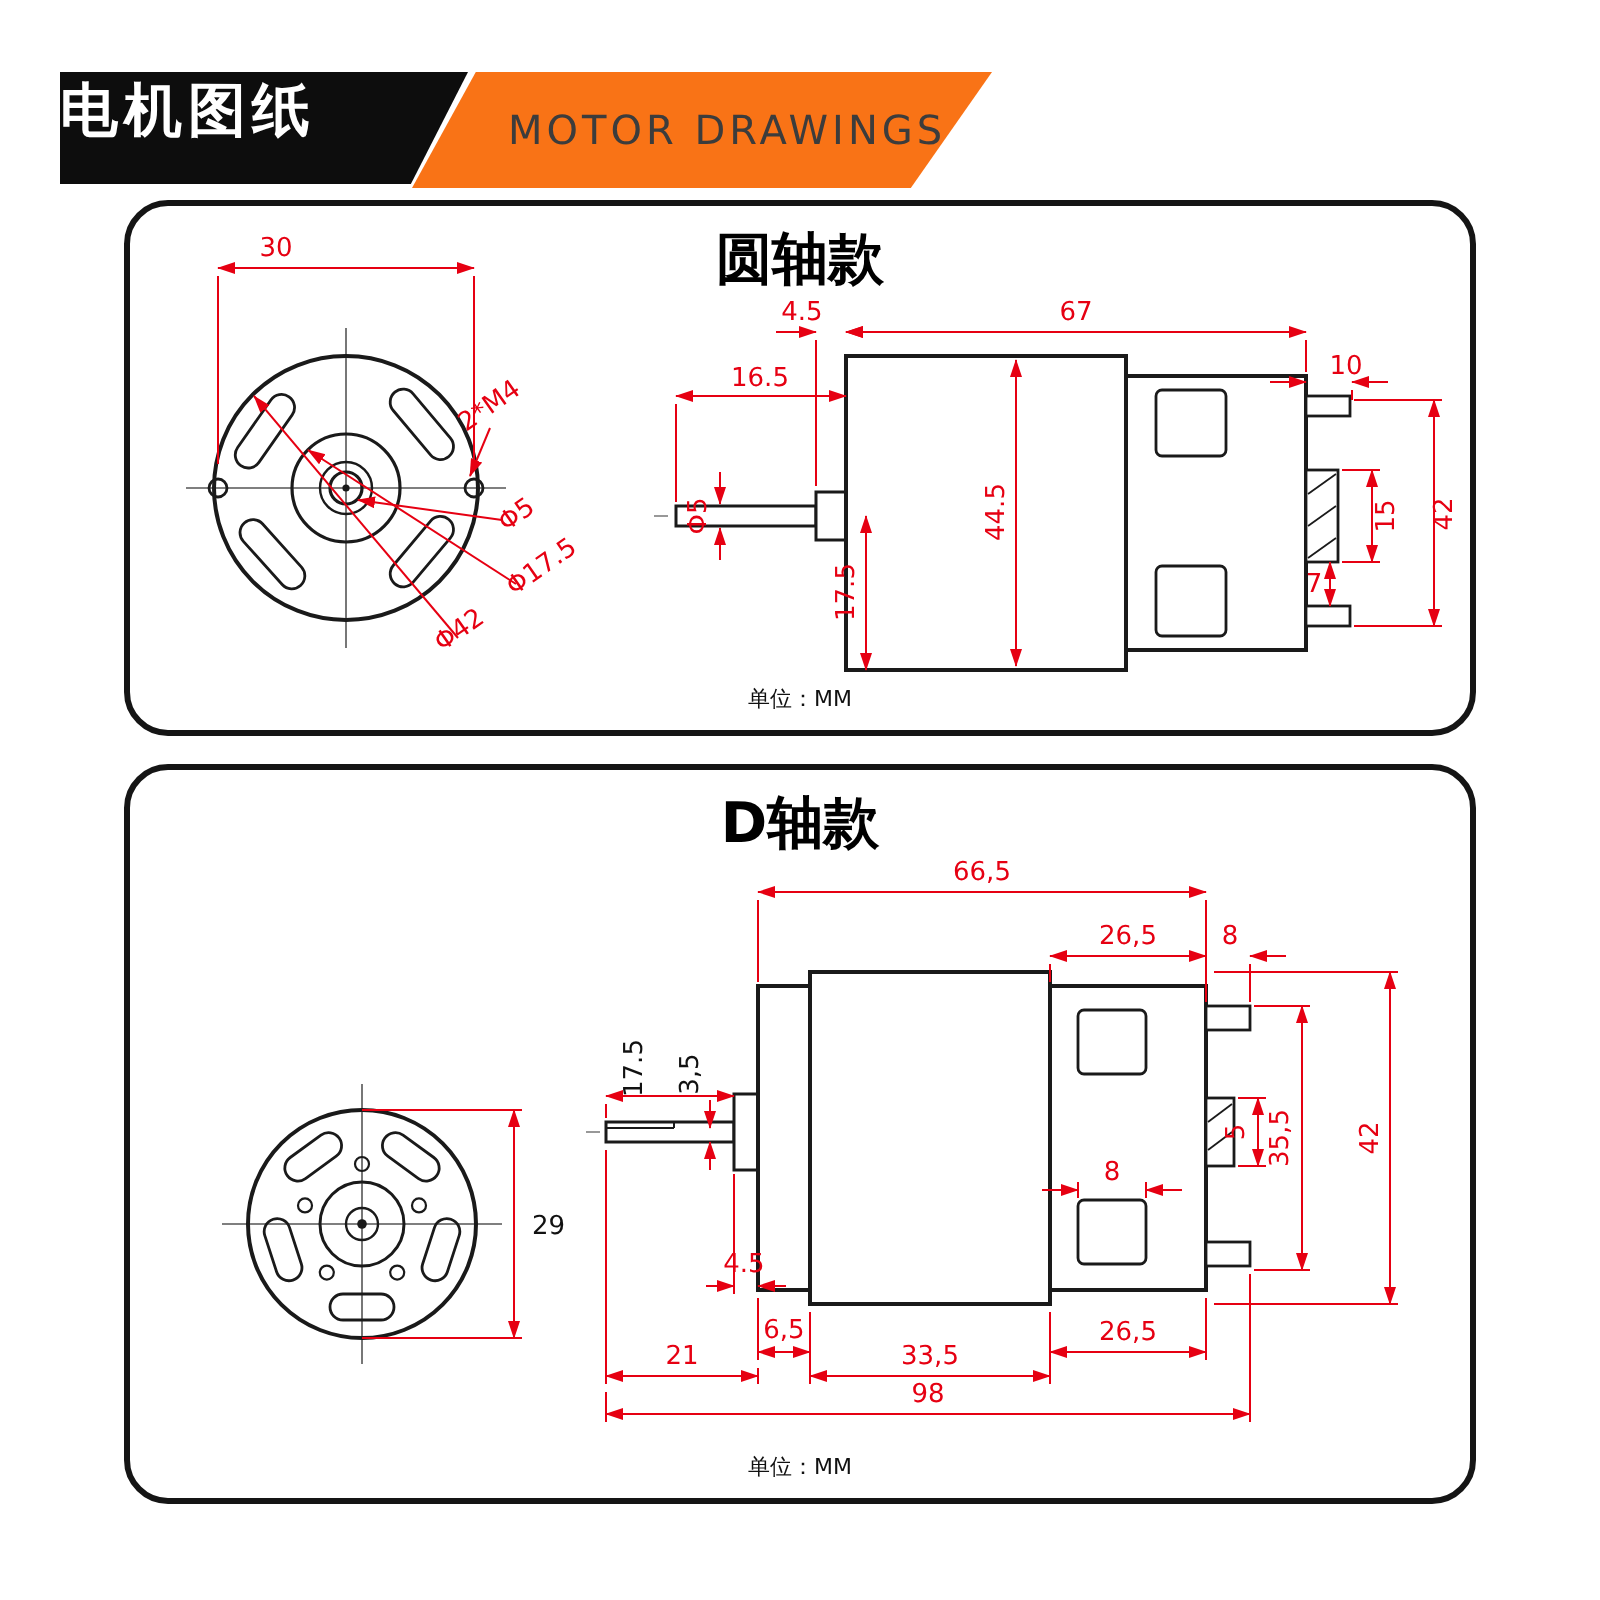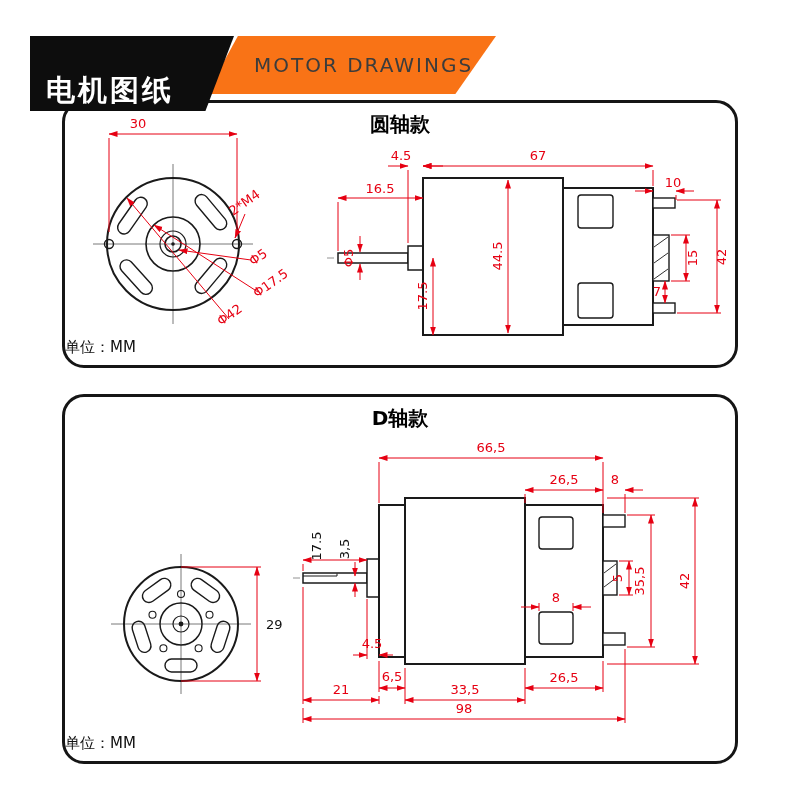--- a/index.html
+++ b/index.html
@@ -1,28 +1,28 @@
 <!DOCTYPE html>
 <html><head>
 <meta charset="utf-8">
 <style>
   *{margin:0;padding:0;box-sizing:border-box}
   html,body{width:800px;height:800px}
   body{background:#fff;font-family:"DejaVu Sans","Liberation Sans",sans-serif;position:relative;overflow:hidden}
-  .banner-black{position:absolute;left:30px;top:36px;width:204px;height:75px;background:#0d0d0d;
-    clip-path:polygon(0 0,100% 0,86% 100%,0 100%);z-index:2;display:flex;align-items:flex-end;padding-left:16px}
+  .banner-black{position:absolute;left:30px;top:36px;width:204px;height:56px;background:#0d0d0d;
+    clip-path:polygon(0 0,100% 0,86% 100%,0 100%);z-index:2;display:flex;align-items:flex-start;}
   .banner-black span{color:#fff;font-size:29px;font-weight:bold;letter-spacing:3px}
   .banner-gray{position:absolute;left:206px;top:36px;width:290px;height:58px;background:#f97316;
     clip-path:polygon(11% 0,100% 0,86% 100%,0 100%);z-index:1;display:flex;align-items:center;padding-left:48px}
   .banner-gray span{color:#3c3c3c;font-size:20px;letter-spacing:2px}
   .panel{position:absolute;left:62px;width:676px;border:3px solid #151515;border-radius:22px;background:#fff}
   #panel1{top:100px;height:268px}
-  #panel2{top:394px;height:370px}
-  .panel-title{position:absolute;top:8px;left:0;right:0;text-align:center;font-size:20px;font-weight:bold;color:#000;z-index:3}
-  .panel-unit{position:absolute;bottom:8px;left:0;right:0;font-size:15px;color:#111;z-index:3}
+  #panel2{top:382px;height:370px}
+  .panel-title{position:absolute;top:8px;left:0;right:0;text-align:center;font-size:28px;font-weight:bold;color:#000;z-index:3}
+  .panel-unit{position:absolute;bottom:8px;left:0;right:0;text-align:center;font-size:11px;color:#111;z-index:3}
   .panel svg{position:absolute;left:0;top:0}
   svg text{font-size:13px}
 </style>
 </head>
 <body>
 
 <div class="banner-gray">
   <span>MOTOR DRAWINGS</span>
 </div>
 <div class="banner-black">

